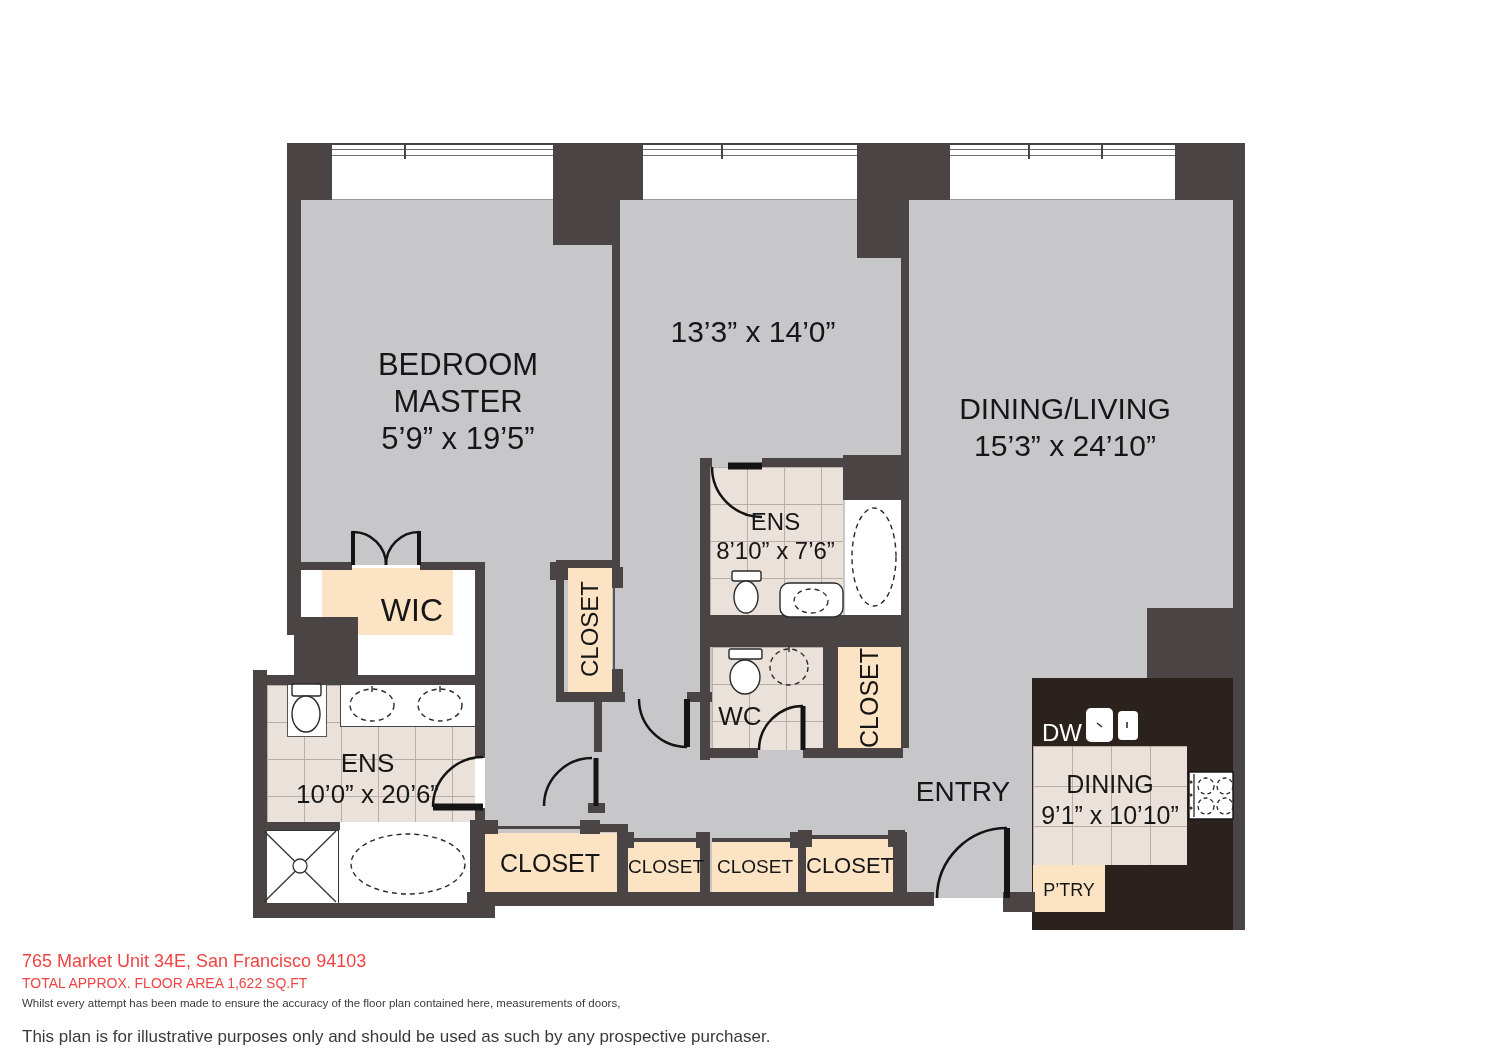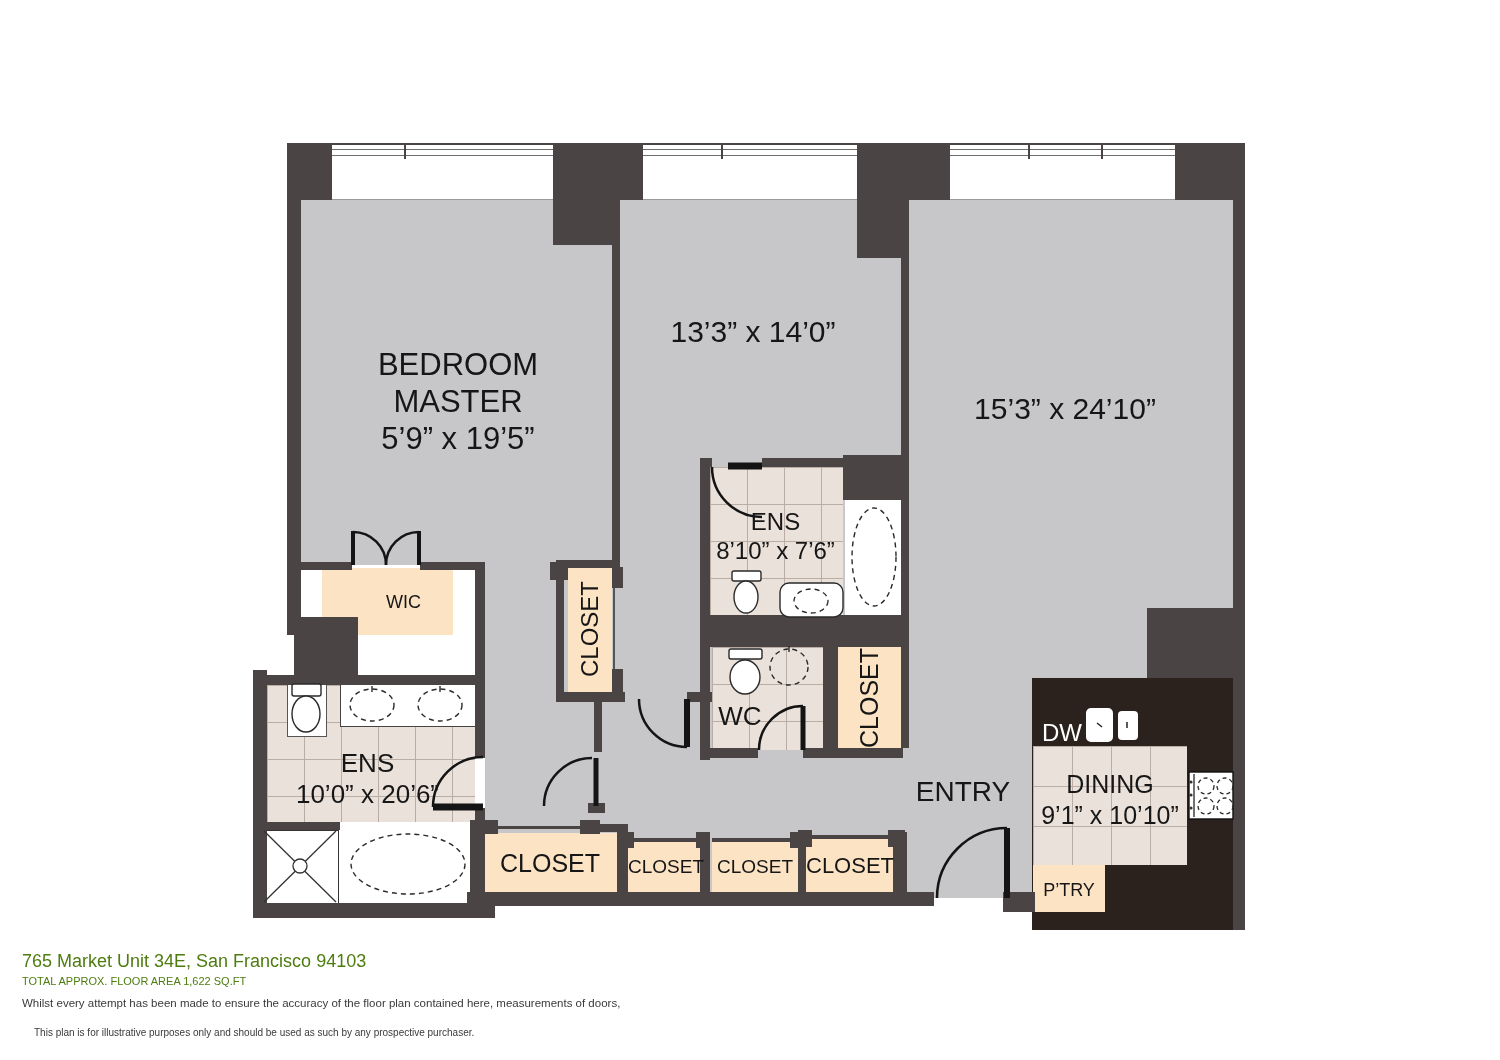--- a/index.html
+++ b/index.html
@@ -17,21 +17,21 @@
   .ktile{position:absolute;background-color:#eae1da;
         background-image:linear-gradient(#b9ada5 1px,transparent 1px),
                          linear-gradient(90deg,#b9ada5 1px,transparent 1px);
         background-size:39px 40px;}
   .win{position:absolute;background:#fff;border-top:2px solid #4a4445;border-bottom:1px solid #9b9b9b;}
   .wl{position:absolute;left:0;width:100%;height:1px;background:#6f6f6f;}
   .tick{position:absolute;top:0;width:2px;height:14px;background:#4a4445;}
   .lbl{position:absolute;color:#161616;text-align:center;white-space:nowrap;}
   .vlbl{position:absolute;color:#161616;white-space:nowrap;transform:translate(-50%,-50%) rotate(-90deg);}
   svg{position:absolute;left:0;top:0;}
-  .footer{position:absolute;color:#4d7c0f;white-space:nowrap;}
+  .footer{position:absolute;color:#ef4444;white-space:nowrap;}
 </style>
 </head>
 <body>
 
 <div id="canvas">
 
   <div class="f" style="left:301px;top:197px;width:311px;height:368px;"></div>
   <div class="f" style="left:620px;top:197px;width:281px;height:495px;"></div>
   <div class="f" style="left:909px;top:195px;width:324px;height:413px;"></div>
   <div class="f" style="left:909px;top:608px;width:238px;height:70px;"></div>
@@ -225,51 +225,52 @@
     <div>BEDROOM</div>
     <div>MASTER</div>
     <div>5’9” x 19’5”</div>
   </div>
 
   <div class="lbl" style="left:620px;top:313px;width:266px;font-size:30px;line-height:37px;">
     <div>13’3” x 14’0”</div>
   </div>
 
   <div class="lbl" style="left:925px;top:390px;width:280px;font-size:30px;line-height:37px;">
+    <div>DINING/LIVING</div>
     <div>15’3” x 24’10”</div>
   </div>
 
   <div class="lbl" style="left:703px;top:507px;width:145px;font-size:24px;line-height:29px;">
     <div>ENS</div>
     <div>8’10” x 7’6”</div>
   </div>
 
   <div class="lbl" style="left:260px;top:748px;width:215px;font-size:26px;line-height:31px;">
     <div>ENS</div>
     <div>10’0” x 20’6”</div>
   </div>
 
   <div class="lbl" style="left:710px;top:701px;width:60px;font-size:26px;">WC</div>
-  <div class="lbl" style="left:338px;top:592px;width:131px;font-size:18px;">WIC</div>
+  <div class="lbl" style="left:312px;top:592px;width:131px;font-size:32px;text-align:right;">WIC</div>
   <div class="lbl" style="left:897px;top:776px;width:132px;font-size:28px;">ENTRY</div>
 
   <div class="lbl" style="left:1030px;top:769px;width:160px;font-size:25px;line-height:31px;">
     <div>DINING</div>
     <div>9’1” x 10’10”</div>
   </div>
 
   <div class="lbl" style="left:1036px;top:719px;width:52px;font-size:24px;color:#ffffff;">DW</div>
   <div class="lbl" style="left:1033px;top:880px;width:72px;font-size:18px;">P’TRY</div>
 
   <div class="vlbl" style="left:590px;top:629px;font-size:24px;">CLOSET</div>
   <div class="vlbl" style="left:869px;top:698px;font-size:25px;">CLOSET</div>
 
   <div class="lbl" style="left:483px;top:849px;width:134px;font-size:25px;">CLOSET</div>
   <div class="lbl" style="left:628px;top:856px;width:72px;font-size:19px;">CLOSET</div>
   <div class="lbl" style="left:712px;top:856px;width:86px;font-size:19px;">CLOSET</div>
   <div class="lbl" style="left:806px;top:853px;width:87px;font-size:22px;">CLOSET</div>
 
   <div class="footer" style="left:22px;top:951px;font-size:18px;">765 Market Unit 34E, San Francisco 94103</div>
-  <div class="footer" style="left:22px;top:975px;font-size:11px;">TOTAL APPROX. FLOOR AREA 1,622 SQ.FT</div>
+  <div class="footer" style="left:22px;top:975px;font-size:14px;">TOTAL APPROX. FLOOR AREA 1,622 SQ.FT</div>
   <div class="footer" style="left:22px;top:997px;font-size:11.5px;color:#3a3a3a;">Whilst every attempt has been made to ensure the accuracy of the floor plan contained here, measurements of doors,</div>
-  <div class="footer" style="left:22px;top:1027px;font-size:10px;color:#3a3a3a;margin-left:12px;">This plan is for illustrative purposes only and should be used as such by any prospective purchaser.</div>
+  <div class="footer" style="left:22px;top:1027px;font-size:17px;color:#3a3a3a;">This plan is for illustrative purposes only and should be used as such by any prospective purchaser.</div>
 
 </div>
 
 </body></html>

